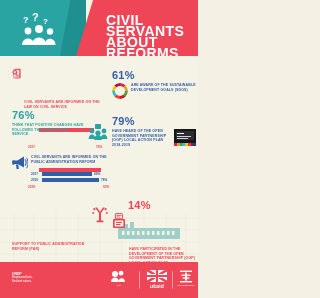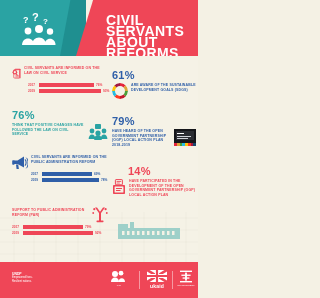--- a/index.html
+++ b/index.html
@@ -23,21 +23,21 @@
   .hdr-title span{display:block;}
   .people-icon{position:absolute;left:17px;top:12px;width:44px;height:34px;}
 
   
   .city{position:absolute;left:0;bottom:34px;width:198px;height:60px;opacity:.5;pointer-events:none;}
 
   
   .block{position:absolute;}
   .btitle{font-size:3.5px;font-weight:bold;line-height:4.6px;letter-spacing:.15px;text-transform:uppercase;}
   .bignum{font-size:11px;font-weight:bold;line-height:11px;letter-spacing:.2px;}
-  .red{color:#ef4657;}
+  .red{color:#ef4657;margin-top:34px;}
   .blue{color:#2f5fa8;}
 
   
   .barrow{display:flex;align-items:center;margin-top:2px;gap:2px;}
   .baryear{font-size:3.2px;font-weight:bold;width:9px;flex:none;}
   .bartrack{height:4px;flex:none;border-radius:0;}
   .barval{font-size:3.2px;font-weight:bold;}
   .bar-red{background:#ef4657;}
   .bar-blue{background:#2f5fa8;}
 

